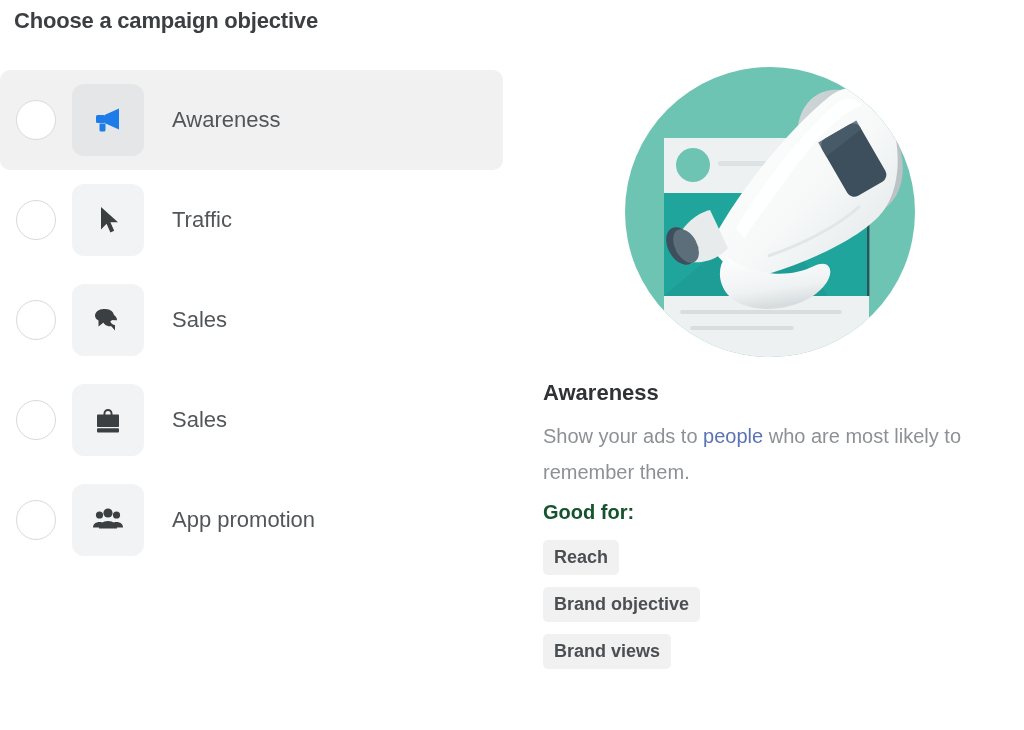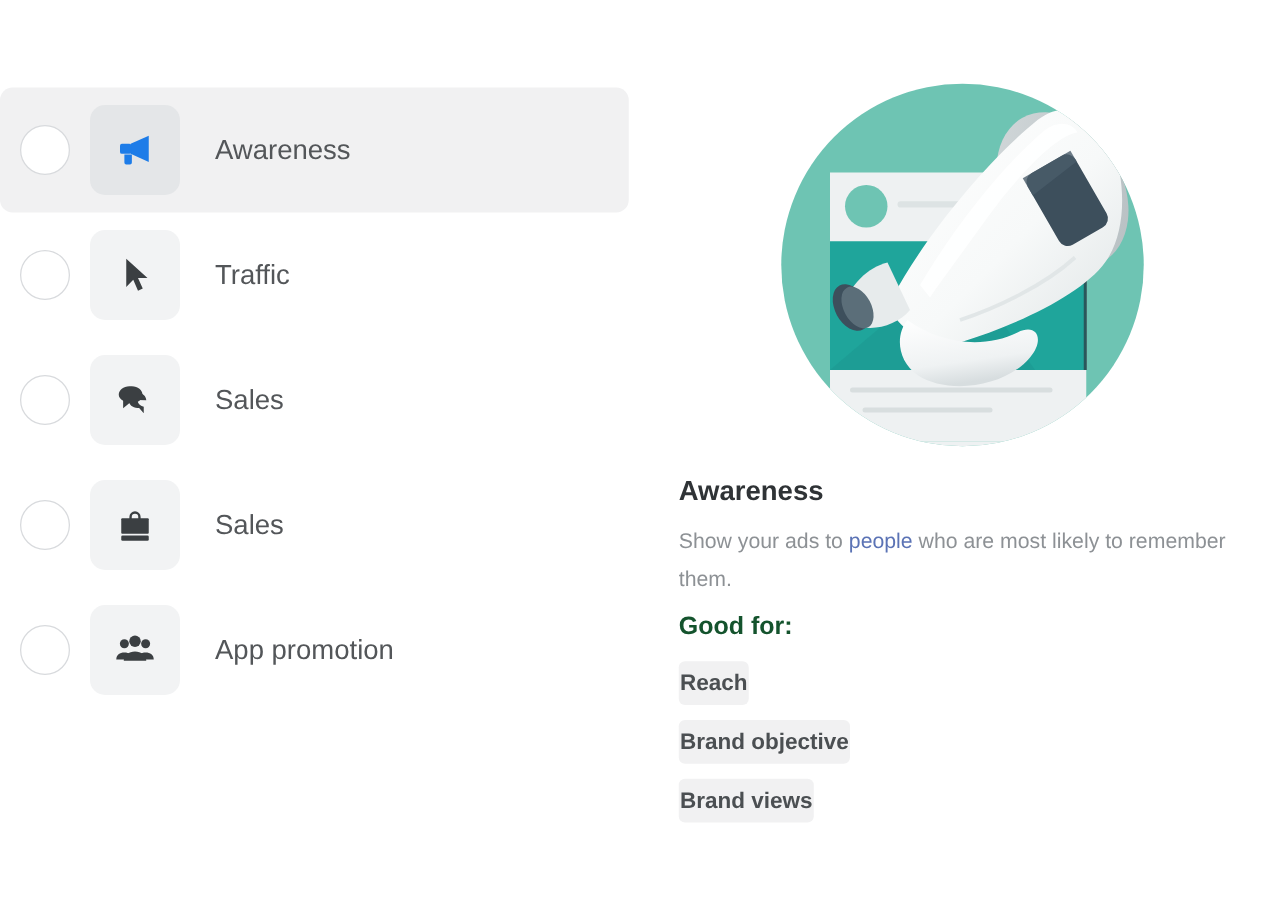--- a/index.html
+++ b/index.html
@@ -90,21 +90,21 @@
   .illustration { display: block; }
 
   .detail-title {
     margin-top: 8px;
     font-size: 22px;
     font-weight: bold;
     color: #2f3336;
   }
   .detail-desc {
     margin-top: 12px;
-    font-size: 17px;
+    font-size: 20px;
     line-height: 1.8;
     color: #8d9195;
     max-width: 450px;
   }
   .detail-desc .link {
     color: #5b73b5;
     cursor: pointer;
   }
   .good-for {
     margin-top: 11px;
@@ -115,32 +115,33 @@
   .chips {
     margin-top: 16px;
     display: flex;
     flex-direction: column;
     align-items: flex-start;
     gap: 12px;
   }
   .chip {
     background: #f1f1f2;
     border-radius: 5px;
-    padding: 7px 1px;
+    padding: 7px 11px;
     font-size: 18px;
     font-weight: bold;
     color: #4b4f52;
     white-space: nowrap;
   }
 </style>
 </head>
 <body>
 
 <div class="page">
 
+  <div class="page-title">Choose a campaign objective</div>
 
   <div class="objective-list">
 
     <div class="objective-row selected">
       <div class="radio"></div>
       <div class="icon-tile">
         <span>
           <svg width="36" height="36" viewBox="0 0 36 36">
             <path d="M29 6.5 L14.5 13 L14.5 21 L29 27.5 Z" fill="#1d7ce8"></path>
             <rect x="6" y="13" width="9" height="8" rx="1.5" fill="#1d7ce8"></rect>

